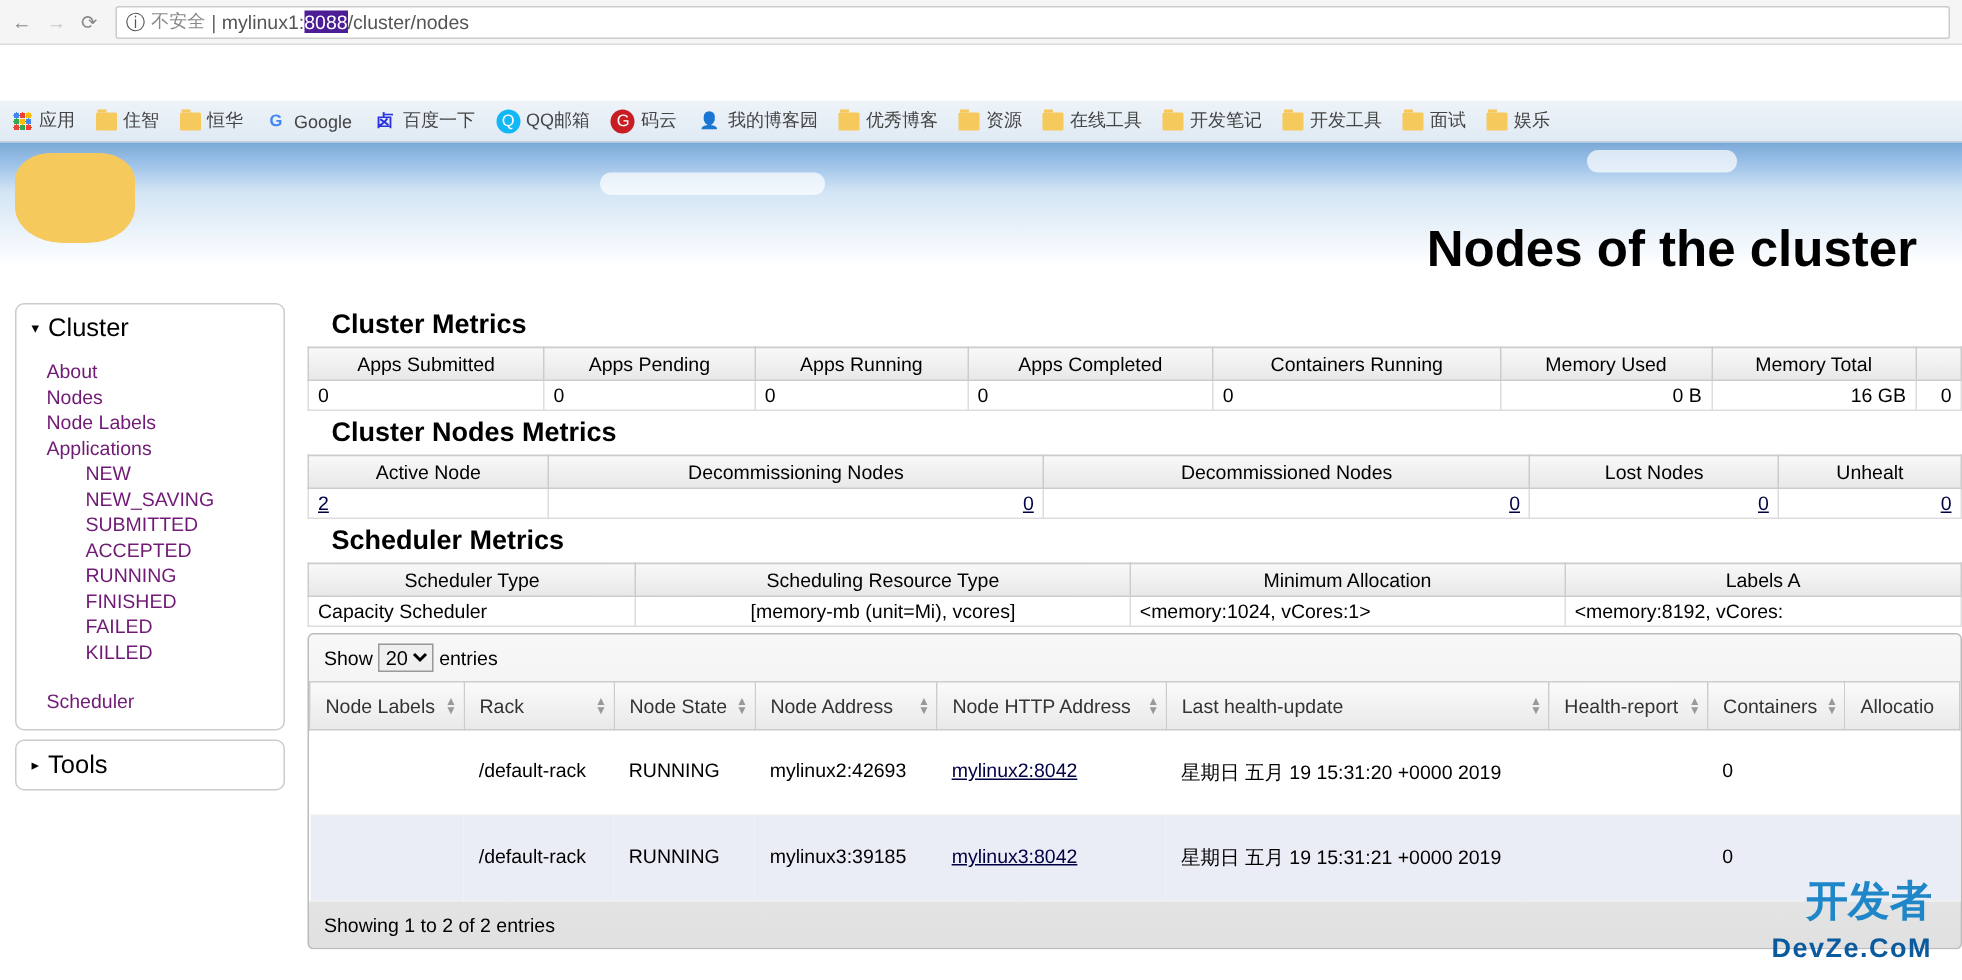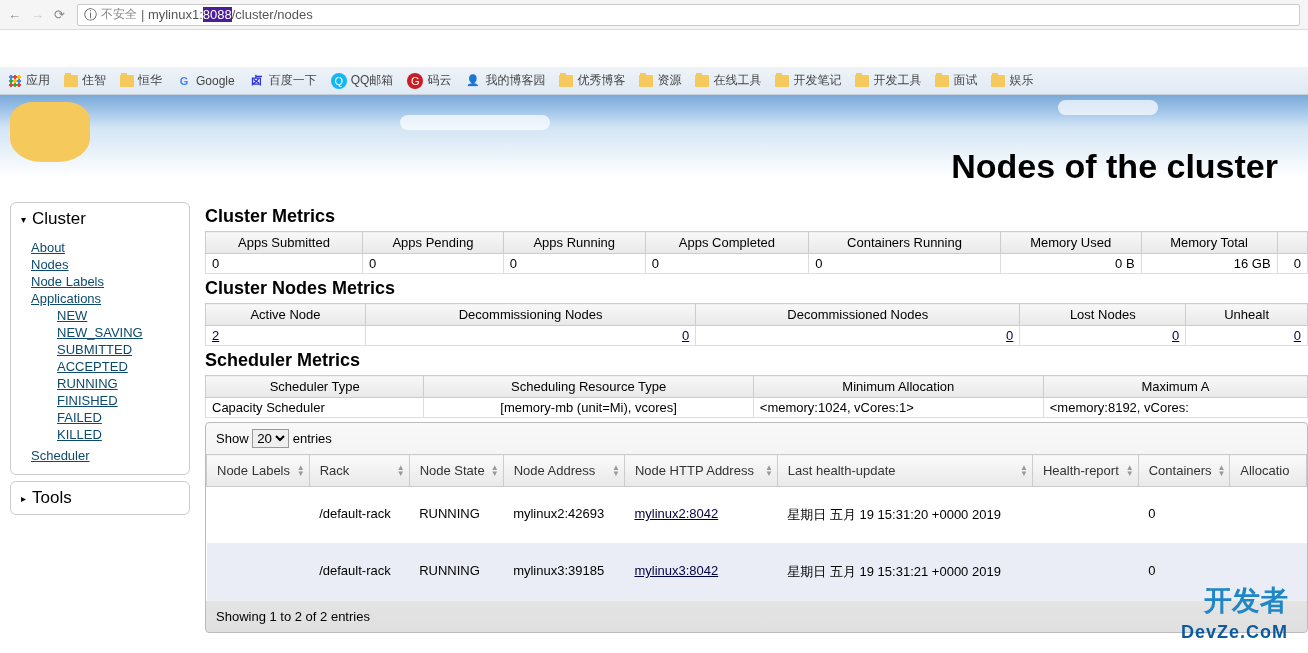--- a/index.html
+++ b/index.html
@@ -31,25 +31,25 @@
 .logo-area { position: absolute; top: -5px; left: 10px; }
 .logo-text { font-family: "Comic Sans MS", cursive; font-size: 48px; font-weight: bold; color: #6ac5ff; -webkit-text-stroke: 2px #003; letter-spacing: -3px; }
 .elephant { display: inline-block; width: 80px; height: 60px; background: #f6c95c; border-radius: 30% 30% 40% 40%; position: relative; margin-right: -10px; vertical-align: middle; }
 .page-title { position: absolute; top: 40px; right: 30px; font-size: 34px; font-weight: bold; }
 
 .sidebar { width: 190px; margin-top: 95px; padding-left: 10px; }
 .sb-section { border: 1px solid #ccc; border-radius: 6px; margin-bottom: 6px; background: #fff; }
 .sb-header { padding: 6px 10px; font-size: 17px; display: flex; align-items: center; gap: 6px; cursor: pointer; }
 .sb-header .tri { font-size: 10px; }
 .sb-body { padding: 4px 0 10px 20px; display: flex; flex-direction: column; }
-.sb-body a { color: #0c4a6e; text-decoration: underline; padding: 1px 0; cursor: pointer; }
-.sb-sub { padding-left: 26px; display: flex; flex-direction: column; margin-bottom: 4px; }
+.sb-body a { color: #701a75; padding: 1px 0; cursor: pointer; }
+.sb-sub { padding-left: 26px; display: flex; flex-direction: column; margin-bottom: 16px; }
 
 .main { flex: 1; padding: 95px 0 0 15px; overflow: hidden; }
-.section-title { font-size: 18px; font-weight: bold; margin: 4px 0; }
+.section-title { font-size: 18px; font-weight: bold; margin: 4px 16px; }
 
 table { border-collapse: collapse; width: 100%; }
 .metrics { border: 1px solid #ccc; margin-bottom: 4px; font-size: 13px; }
 .metrics th { background: linear-gradient(#f8f8f8, #e8e8e8); border: 1px solid #ccc; padding: 3px 6px; font-weight: normal; text-align: center; }
 .metrics td { border: 1px solid #ddd; padding: 2px 6px; }
 .metrics td a { color: #004; text-decoration: underline; }
 
 .dt-wrap { background: linear-gradient(#f8f8f8, #e0e0e0); border: 1px solid #bbb; border-radius: 4px; margin-top: 4px; }
 .dt-toolbar { padding: 6px 10px; font-size: 13px; }
 .dt-toolbar select { border: 1px solid #999; }
@@ -233,21 +233,21 @@
     </tbody>
       </table>
 
     <div class="section-title">Scheduler Metrics</div>
     <table class="metrics">
       <tbody>
           <tr>
         <th>Scheduler Type</th>
         <th>Scheduling Resource Type</th>
         <th>Minimum Allocation</th>
-        <th>Maximum A</th>
+        <th>Labels A</th>
       </tr>
       <tr>
         <td>Capacity Scheduler</td>
         <td style="text-align:center">[memory-mb (unit=Mi), vcores]</td>
         <td style="text-align:left">&lt;memory:1024, vCores:1&gt;</td>
         <td style="">&lt;memory:8192, vCores:</td>
       </tr>
     </tbody>
       </table>
 

